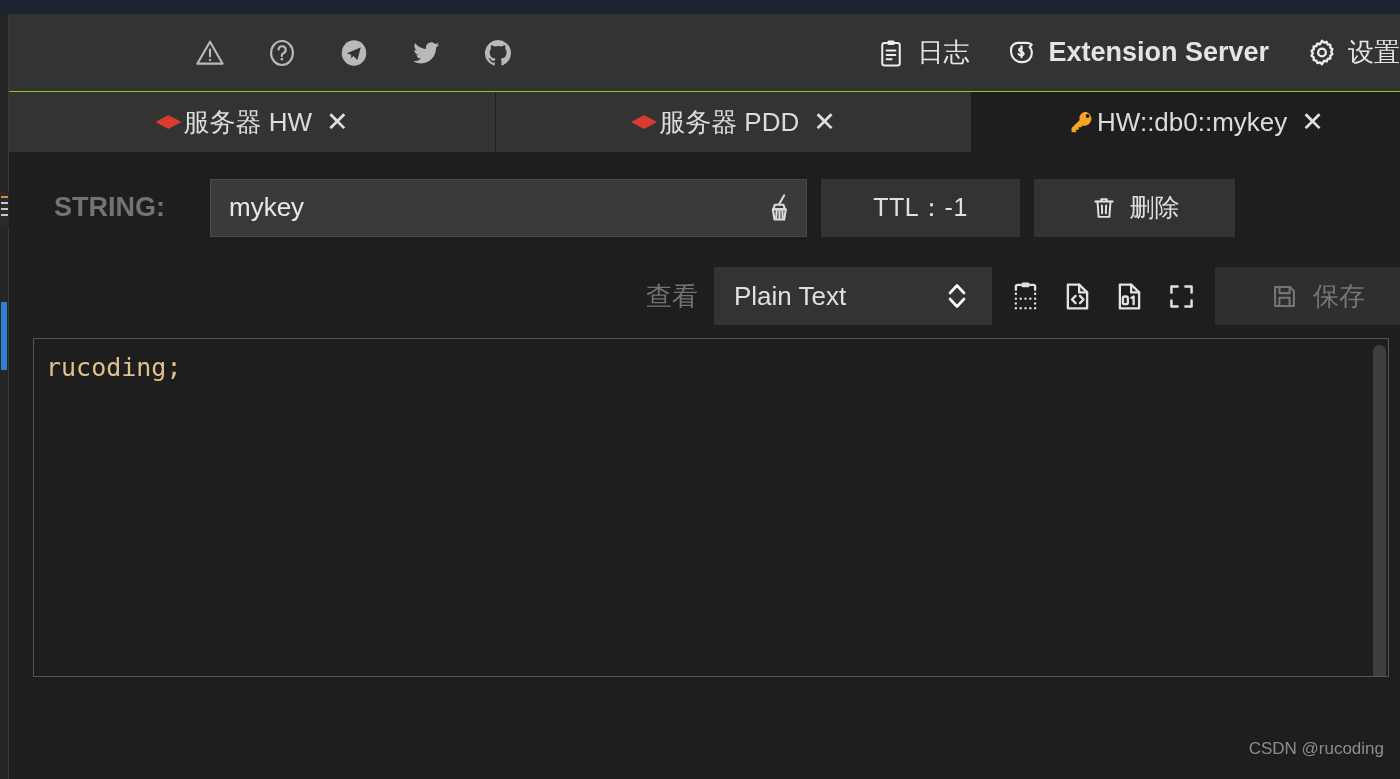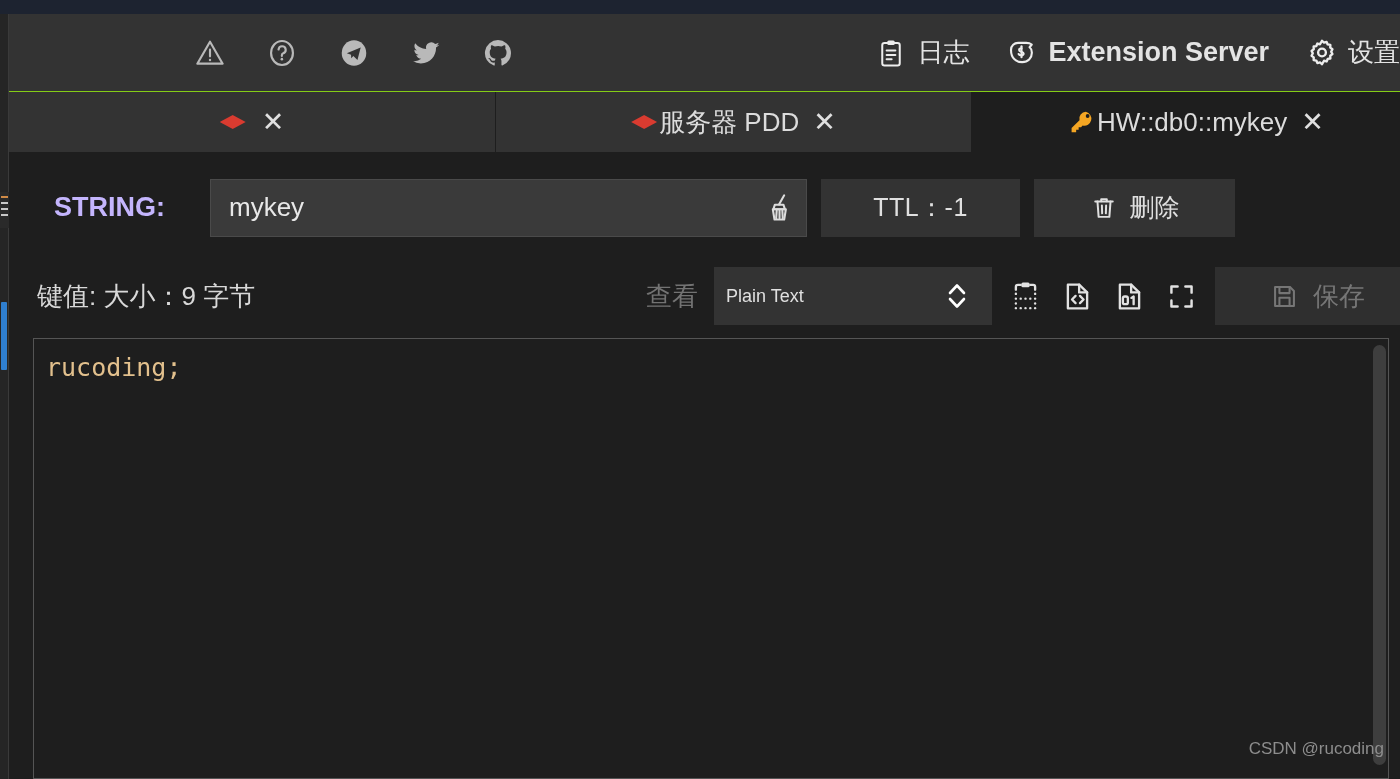--- a/index.html
+++ b/index.html
@@ -125,21 +125,21 @@
     cursor: pointer;
   }
 
   
   .keyrow {
     position: absolute; left: 24px; top: 160px;
     width: 1376px; height: 95px;
     display: flex; align-items: center;
   }
   .keytype {
-    font-size: 27px; font-weight: bold; color: #c4b5fd;
+    font-size: 27px; font-weight: bold; color: #737373;
     width: 186px;
     padding-left: 30px;
   }
   .keyinput-wrap {
     position: relative;
     width: 597px; height: 58px;
     background: #3a3a3a;
     border: 1px solid #4a4a4a;
     display: flex; align-items: center;
   }
@@ -187,22 +187,22 @@
   }
   .view-label { color: #737373; font-size: 26px; margin-right: 16px; }
   .view-select {
     position: relative;
     width: 278px; height: 58px;
     background: #333333;
     display: flex; align-items: center;
     cursor: pointer;
   }
   .view-select-text {
-    color: #e0e0e0; font-size: 18px;
-    padding-left: 12px;
+    color: #e0e0e0; font-size: 26px;
+    padding-left: 20px;
   }
   .view-chevrons {
     position: absolute; right: 22px; top: 50%;
     transform: translateY(-50%);
     color: #ffffff;
   }
   .icon-group {
     display: flex; align-items: center;
     gap: 4px;
     margin-left: 9px;
@@ -221,21 +221,21 @@
     font-size: 26px;
     display: flex; align-items: center; justify-content: center;
     gap: 14px;
     cursor: default;
     padding-left: 20px;
   }
 
   
   .editor {
     position: absolute; left: 33px; top: 338px;
-    width: 1356px; height: 441px;
+    width: 1356px; height: 339px;
     background: #1e1e1e;
     border: 1px solid #555555;
     overflow: hidden;
   }
   .editor-text {
     color: #e2c08d;
     font-family: "DejaVu Sans Mono", "Liberation Mono", monospace;
     font-size: 25px;
     padding: 14px 0 0 12px;
     white-space: pre;
@@ -344,20 +344,21 @@
       </div>
     </div>
   </div>
 
   <div class="tabbar">
 
     <div class="tab t1">
       <span class="tab-icon">
           <span class="db-diamond"></span>
         </span>
+      <span class="tab-label">服务器 HW</span>
       <span class="tab-close">✕</span>
     </div>
 
     <div class="tab t2">
       <span class="tab-icon">
           <span class="db-diamond"></span>
         </span>
       <span class="tab-label">服务器 PDD</span>
       <span class="tab-close">✕</span>
     </div>
@@ -403,21 +404,20 @@
           <line x1="10.2" y1="9.8" x2="10.4" y2="16.6"></line>
           <line x1="13.8" y1="9.8" x2="13.6" y2="16.6"></line>
         </svg>
       </span>
       <span>删除</span>
     </div>
 
   </div>
 
   <div class="metarow">
-    <div class="meta-size">键值: 大小：9 字节</div>
 
     <div class="meta-right">
       <span class="view-label">查看</span>
 
       <div class="view-select">
         <span class="view-select-text">Plain Text</span>
         <span class="view-chevrons">
           <svg width="26" height="34" viewBox="0 0 24 34" fill="none" stroke="currentColor" stroke-width="2.6" stroke-linecap="round" stroke-linejoin="round" style="display:block">
             <polyline points="5,14 12,6.5 19,14"></polyline>
             <polyline points="5,20 12,27.5 19,20"></polyline>

